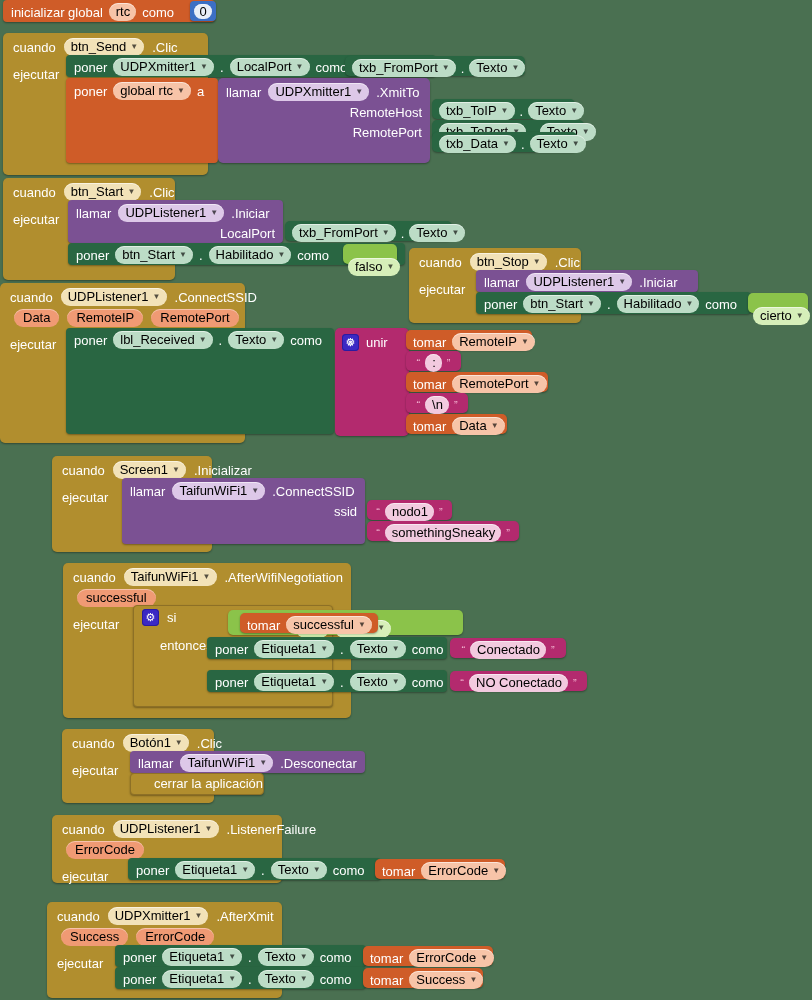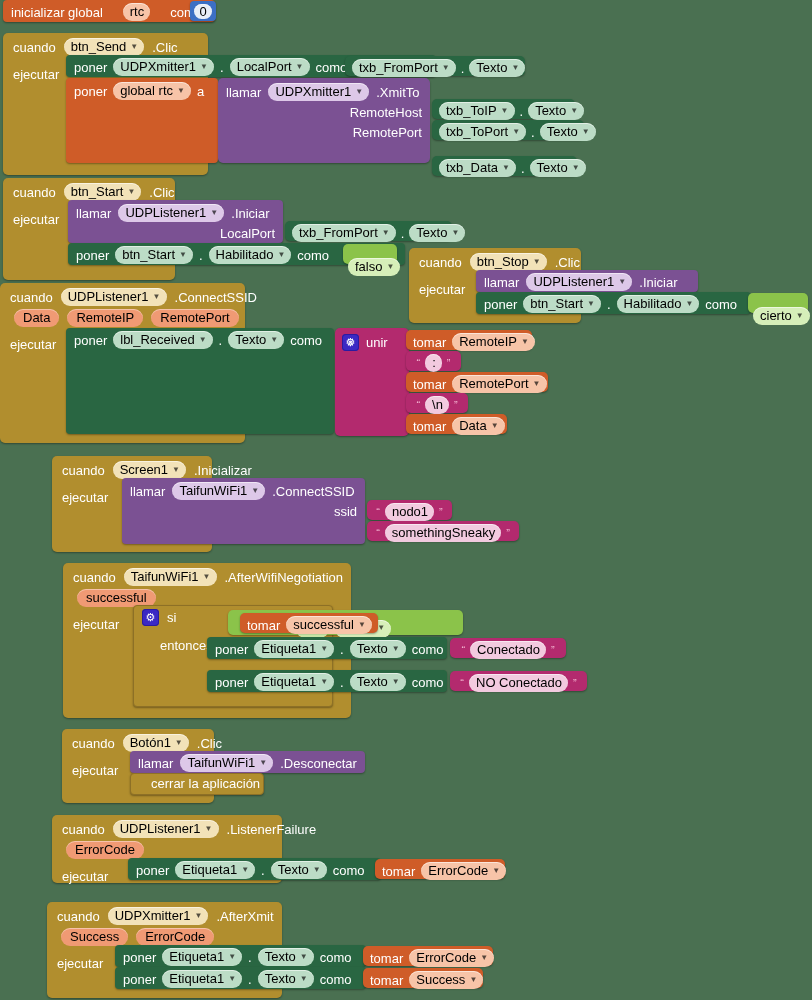--- a/index.html
+++ b/index.html
@@ -75,21 +75,21 @@
   .event .params{display:flex;gap:8px;padding:0 8px 2px 14px;}
   .event .body{display:flex;align-items:flex-start;gap:6px;padding:0 0 10px 10px;}
   .event .exec{color:#fff;font-size:13px;padding-top:8px;white-space:nowrap;}
 </style>
 </head>
 <body>
 
 <div class="canvas">
 
   <div class="blk c-orange shadow" style="left:3px;top:0px;width:212px;height:22px;border-radius:4px;">
-    <div class="row" style="padding:3px 6px 0 8px;gap:20px;">
+    <div class="row" style="padding:3px 6px 0 8px;gap:6px;">
       <span class="lbl">inicializar global</span>
       <span class="fld orange">
         <span>rtc</span>
       </span>
       <span class="lbl">como</span>
     </div>
   </div>
   <div class="blk c-blue shadow" style="left:190px;top:1px;width:26px;height:20px;border-radius:4px;">
     <div class="row" style="justify-content:center;height:20px;">
       <span class="fld" style="background:#e9eef8;padding:0 5px;">0</span>
@@ -186,21 +186,21 @@
         <span>txb_ToPort</span>
         <span class="tri">▼</span>
       </span>
       <span class="lbl">.</span>
       <span class="fld green">
         <span>Texto</span>
         <span class="tri">▼</span>
       </span>
     </div>
   </div>
-  <div class="blk c-green value shadow" style="left:432px;top:156px;width:145px;height:20px;text-align:center;">
+  <div class="blk c-green value shadow" style="left:432px;top:132px;width:145px;height:20px;text-align:center;">
     <div class="row" style="gap:5px;">
       <span class="fld green">
         <span>txb_Data</span>
         <span class="tri">▼</span>
       </span>
       <span class="lbl">.</span>
       <span class="fld green">
         <span>Texto</span>
         <span class="tri">▼</span>
       </span>
@@ -577,21 +577,21 @@
     <div class="row" style="padding:3px 0 0 8px;gap:7px;">
       <span class="lbl">llamar</span>
       <span class="fld purple">
         <span>TaifunWiFi1</span>
         <span class="tri">▼</span>
       </span>
       <span class="lbl">.Desconectar</span>
     </div>
   </div>
   <div class="blk c-gold stmt shadow" style="left:130px;top:773px;width:134px;height:22px;border:1px solid #8d7026;">
-    <div class="row" style="padding:3px 0 0 20px;">
+    <div class="row" style="padding:3px 0 0 10px;justify-content:flex-end;">
       <span class="lbl">cerrar la aplicación</span>
     </div>
   </div>
 
   <div class="blk c-gold event shadow" style="left:52px;top:815px;width:230px;height:68px;">
     <div class="hdr">
       <span class="lbl">cuando</span>
       <span class="fld gold">
         <span>UDPListener1</span>
         <span class="tri">▼</span>

